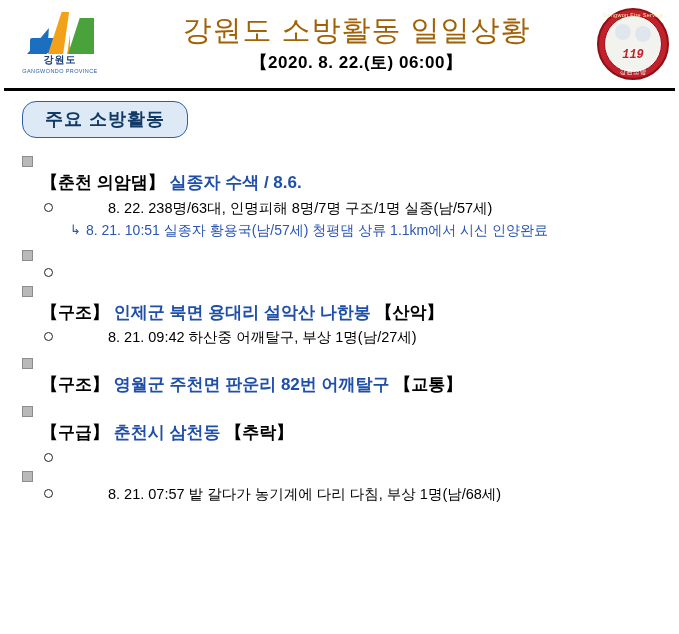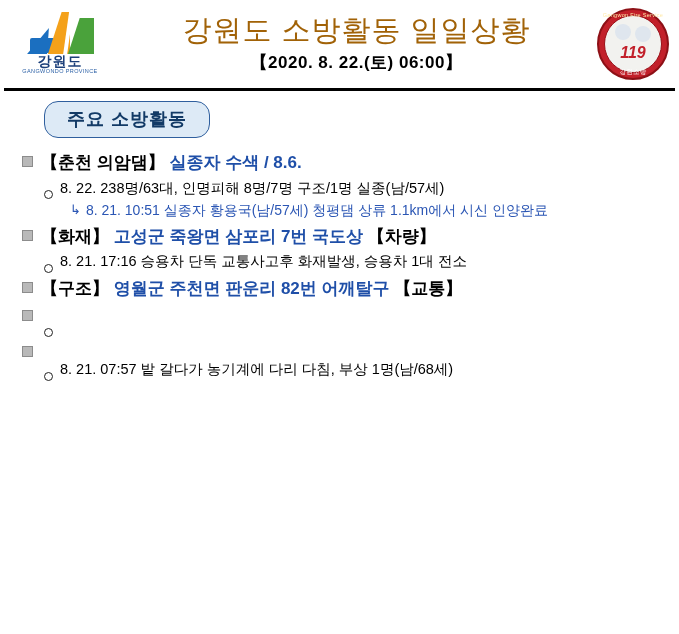--- a/index.html
+++ b/index.html
@@ -63,21 +63,21 @@
   .gw-logo .mark .white-gap {
     position: absolute; left: 38px; top: 0;
     width: 4px; height: 44px; background: #fff;
     transform: skewX(-8deg);
   }
   .gw-logo .logo-caption {
     position: absolute;
     left: 0; top: 45px;
     width: 92px;
     text-align: center;
-    font-size: 14px;
+    font-size: 10px;
     font-weight: bold;
     color: #1b3f7a;
     letter-spacing: 1px;
   }
   .gw-logo .logo-sub {
     position: absolute;
     left: 0; top: 60px;
     width: 92px;
     text-align: center;
     font-size: 5.5px;
@@ -139,44 +139,44 @@
     left: 0; top: 4px; width: 72px;
     text-align: center;
     font-size: 5.5px;
     color: #ffe9a8;
     letter-spacing: 0.3px;
   }
   .fire-emblem .num {
     position: absolute;
     left: 0; bottom: 18px; width: 72px;
     text-align: center;
-    font-size: 16px;
+    font-size: 12px;
     font-weight: bold;
     color: #c2202a;
     font-style: italic;
+    font-family: Liberation Mono, monospace;
   }
   .fire-emblem .bot {
     position: absolute;
     left: 0; bottom: 3px; width: 72px;
     text-align: center;
     font-size: 6.5px;
     color: #fff;
     letter-spacing: 0.3px;
   }
 
   .hr-main {
     height: 3px;
     background: #000;
     margin: 0 4px 0 4px;
   }
 
   
   .section-badge-wrap {
     padding: 10px 0 6px 22px;
-    margin-left: 22px;
   }
   .section-badge {
     display: inline-block;
     padding: 5px 22px 6px 22px;
     background: #ddeaf6;
     border: 1px solid #2f5f9e;
     border-radius: 14px;
     font-size: 18px;
     font-weight: bold;
     color: #123a66;
@@ -198,31 +198,32 @@
     color: #000;
     margin-bottom: 1px;
   }
   .bullet-sq {
     flex: 0 0 auto;
     width: 11px; height: 11px;
     margin: 6px 8px 0 0;
     background: #b9b9b9;
     border: 1px solid #8c8c8c;
   }
-  .head-text { white-space: nowrap; }
+  .head-text { white-space: nowrap; margin-top: 20px; }
   .head-text .blue { color: #1f4fa8; }
   .head-text .tag { color: #000; }
 
   .sub-line {
     display: flex;
-    align-items: flex-end;
+    align-items: flex-start;
     font-size: 14.5px;
     line-height: 1.55;
     color: #000;
     padding-left: 22px;
+    gap: 48px;
   }
   .bullet-circle {
     flex: 0 0 auto;
     width: 9px; height: 9px;
     margin: 6px 7px 0 0;
     border: 1px solid #222;
     border-radius: 50%;
     background: #fff;
   }
   .sub-text { white-space: nowrap; }
@@ -301,41 +302,48 @@
       </div>
       <div class="note-line">
         <span class="note-arrow">↳</span>
         <span class="note-text">8. 21. 10:51 실종자 황용국(남/57세) 청평댐 상류 1.1km에서 시신 인양완료</span>
       </div>
     </div>
 
     <div class="item">
       <div class="item-head">
         <span class="bullet-sq"></span>
-        <span class="head-text"><span class="tag">【화재】</span> <span class="blue">고성군 죽왕면 삼포리 7번 국도상</span> <span class="tag">【차량】</span></span>
-      </div>
-      <div class="sub-line">
-        <span class="bullet-circle"></span>
-        <span class="sub-text">8. 21. 17:16 승용차 단독 교통사고후 화재발생, 승용차 1대 전소</span>
-      </div>
-    </div>
-
-    <div class="item">
+      </div>
+      <div class="sub-line">
+        <span class="bullet-circle"></span>
+      </div>
+    </div>
+
+    <div class="item">
+      <div class="item-head">
+        <span class="bullet-sq"></span>
+        <span class="head-text"><span class="tag">【구조】</span> <span class="blue">인제군 북면 용대리 설악산 나한봉</span> <span class="tag">【산악】</span></span>
+      </div>
+      <div class="sub-line">
+        <span class="bullet-circle"></span>
+        <span class="sub-text">8. 21. 09:42 하산중 어깨탈구, 부상 1명(남/27세)</span>
+      </div>
     </div>
 
     <div class="item">
       <div class="item-head">
         <span class="bullet-sq"></span>
         <span class="head-text"><span class="tag">【구조】</span> <span class="blue">영월군 주천면 판운리 82번 어깨탈구</span> <span class="tag">【교통】</span></span>
       </div>
     </div>
 
     <div class="item">
       <div class="item-head">
         <span class="bullet-sq"></span>
+        <span class="head-text"><span class="tag">【구급】</span> <span class="blue">춘천시 삼천동</span> <span class="tag">【추락】</span></span>
       </div>
       <div class="sub-line">
         <span class="bullet-circle"></span>
       </div>
     </div>
 
     <div class="item">
       <div class="item-head">
         <span class="bullet-sq"></span>
       </div>

